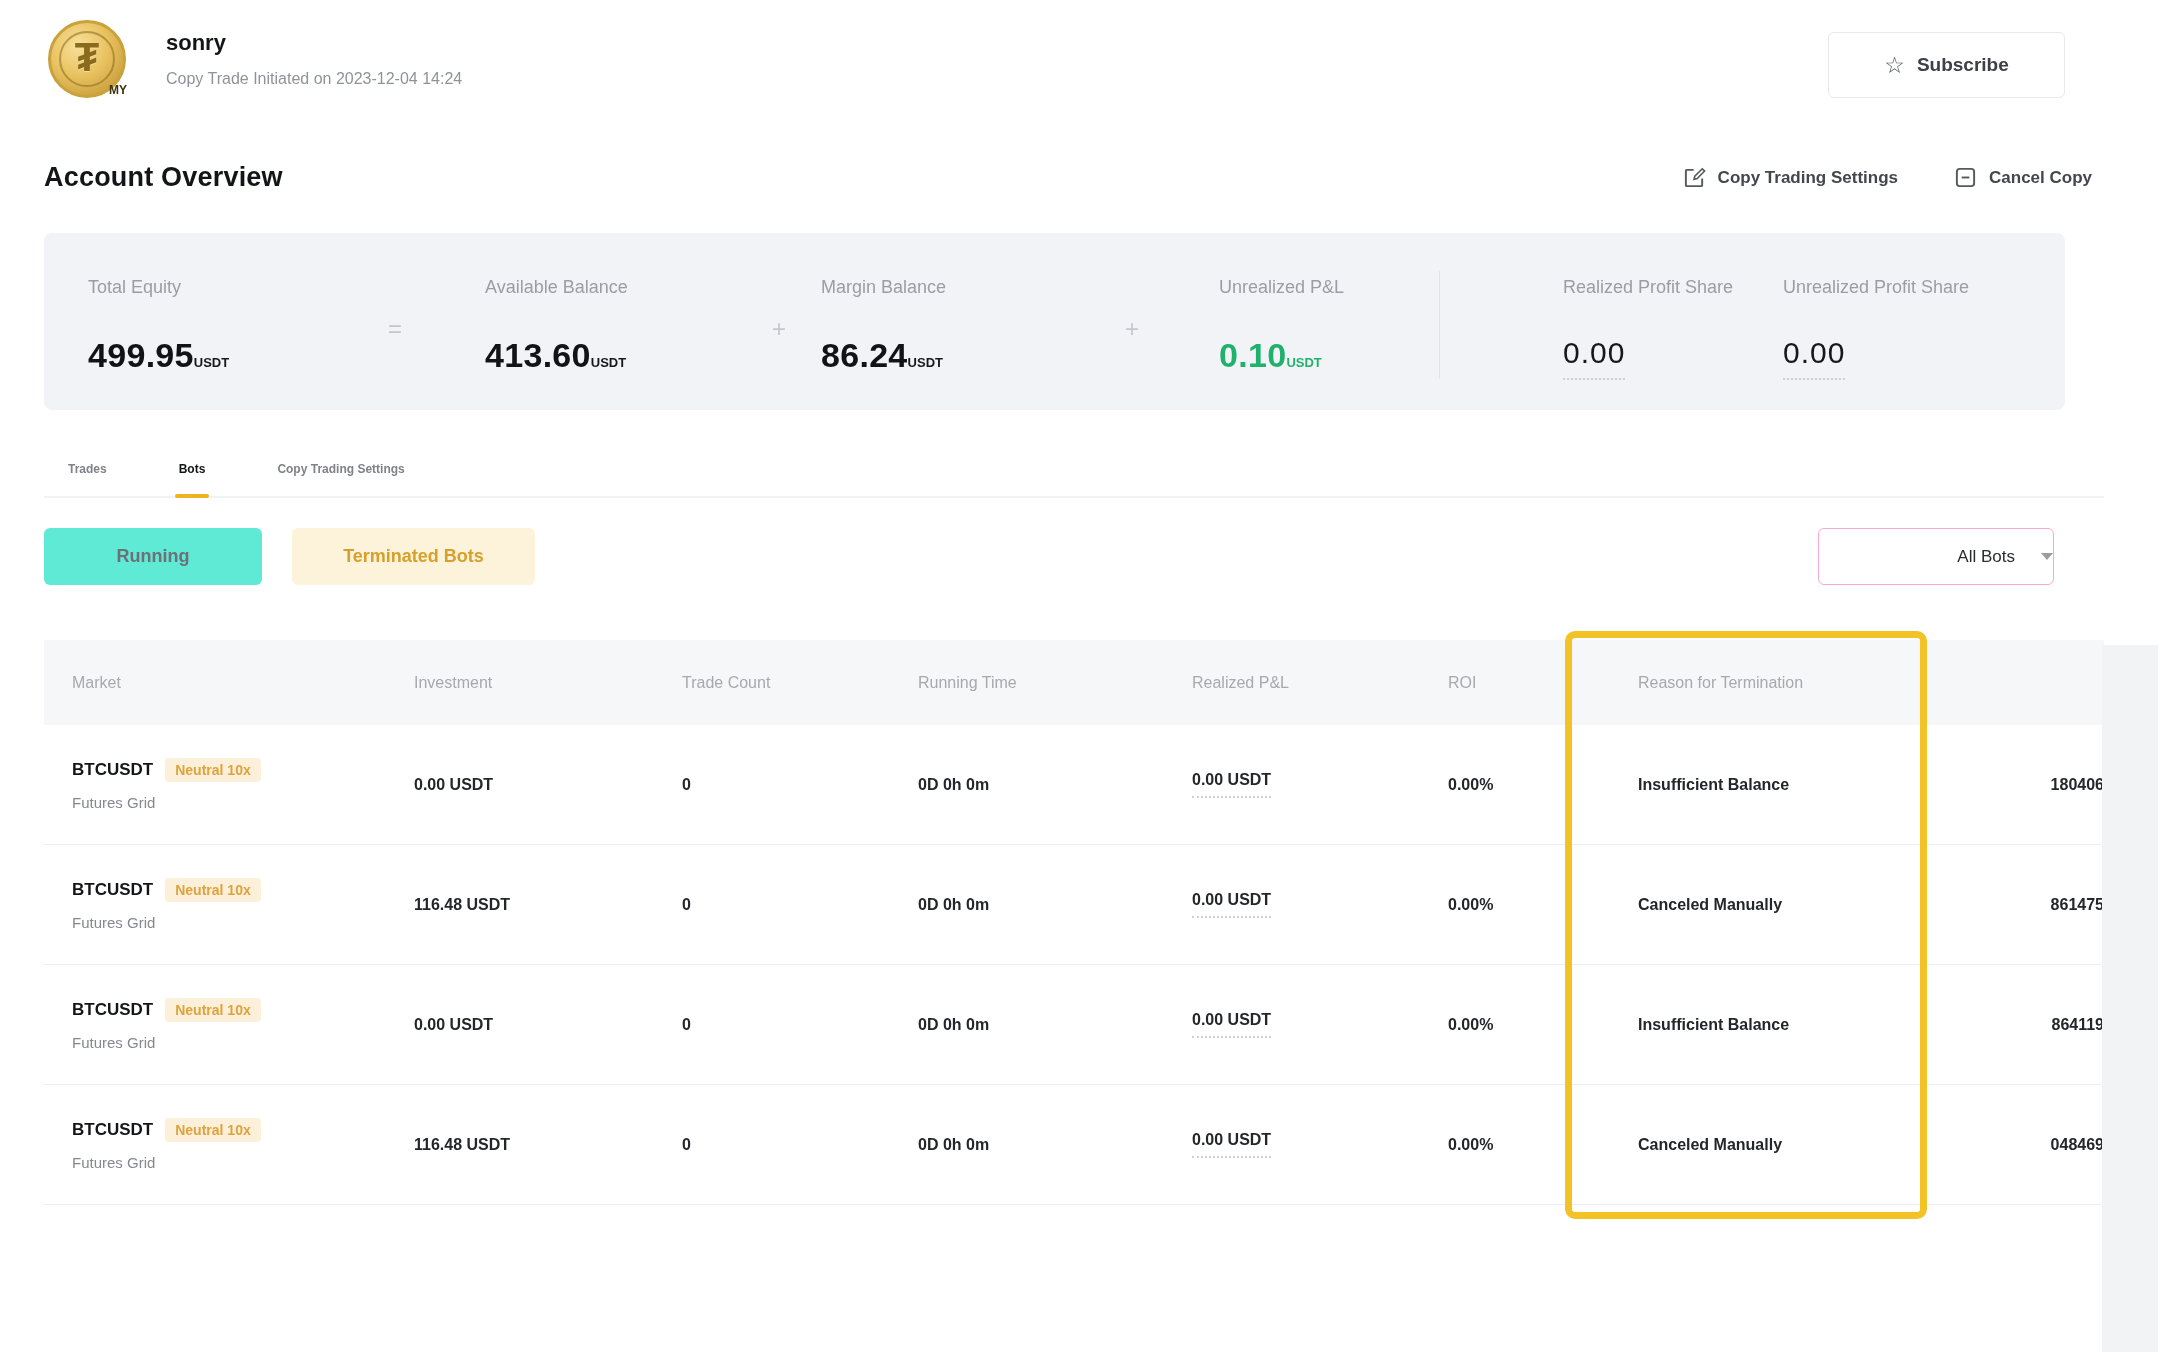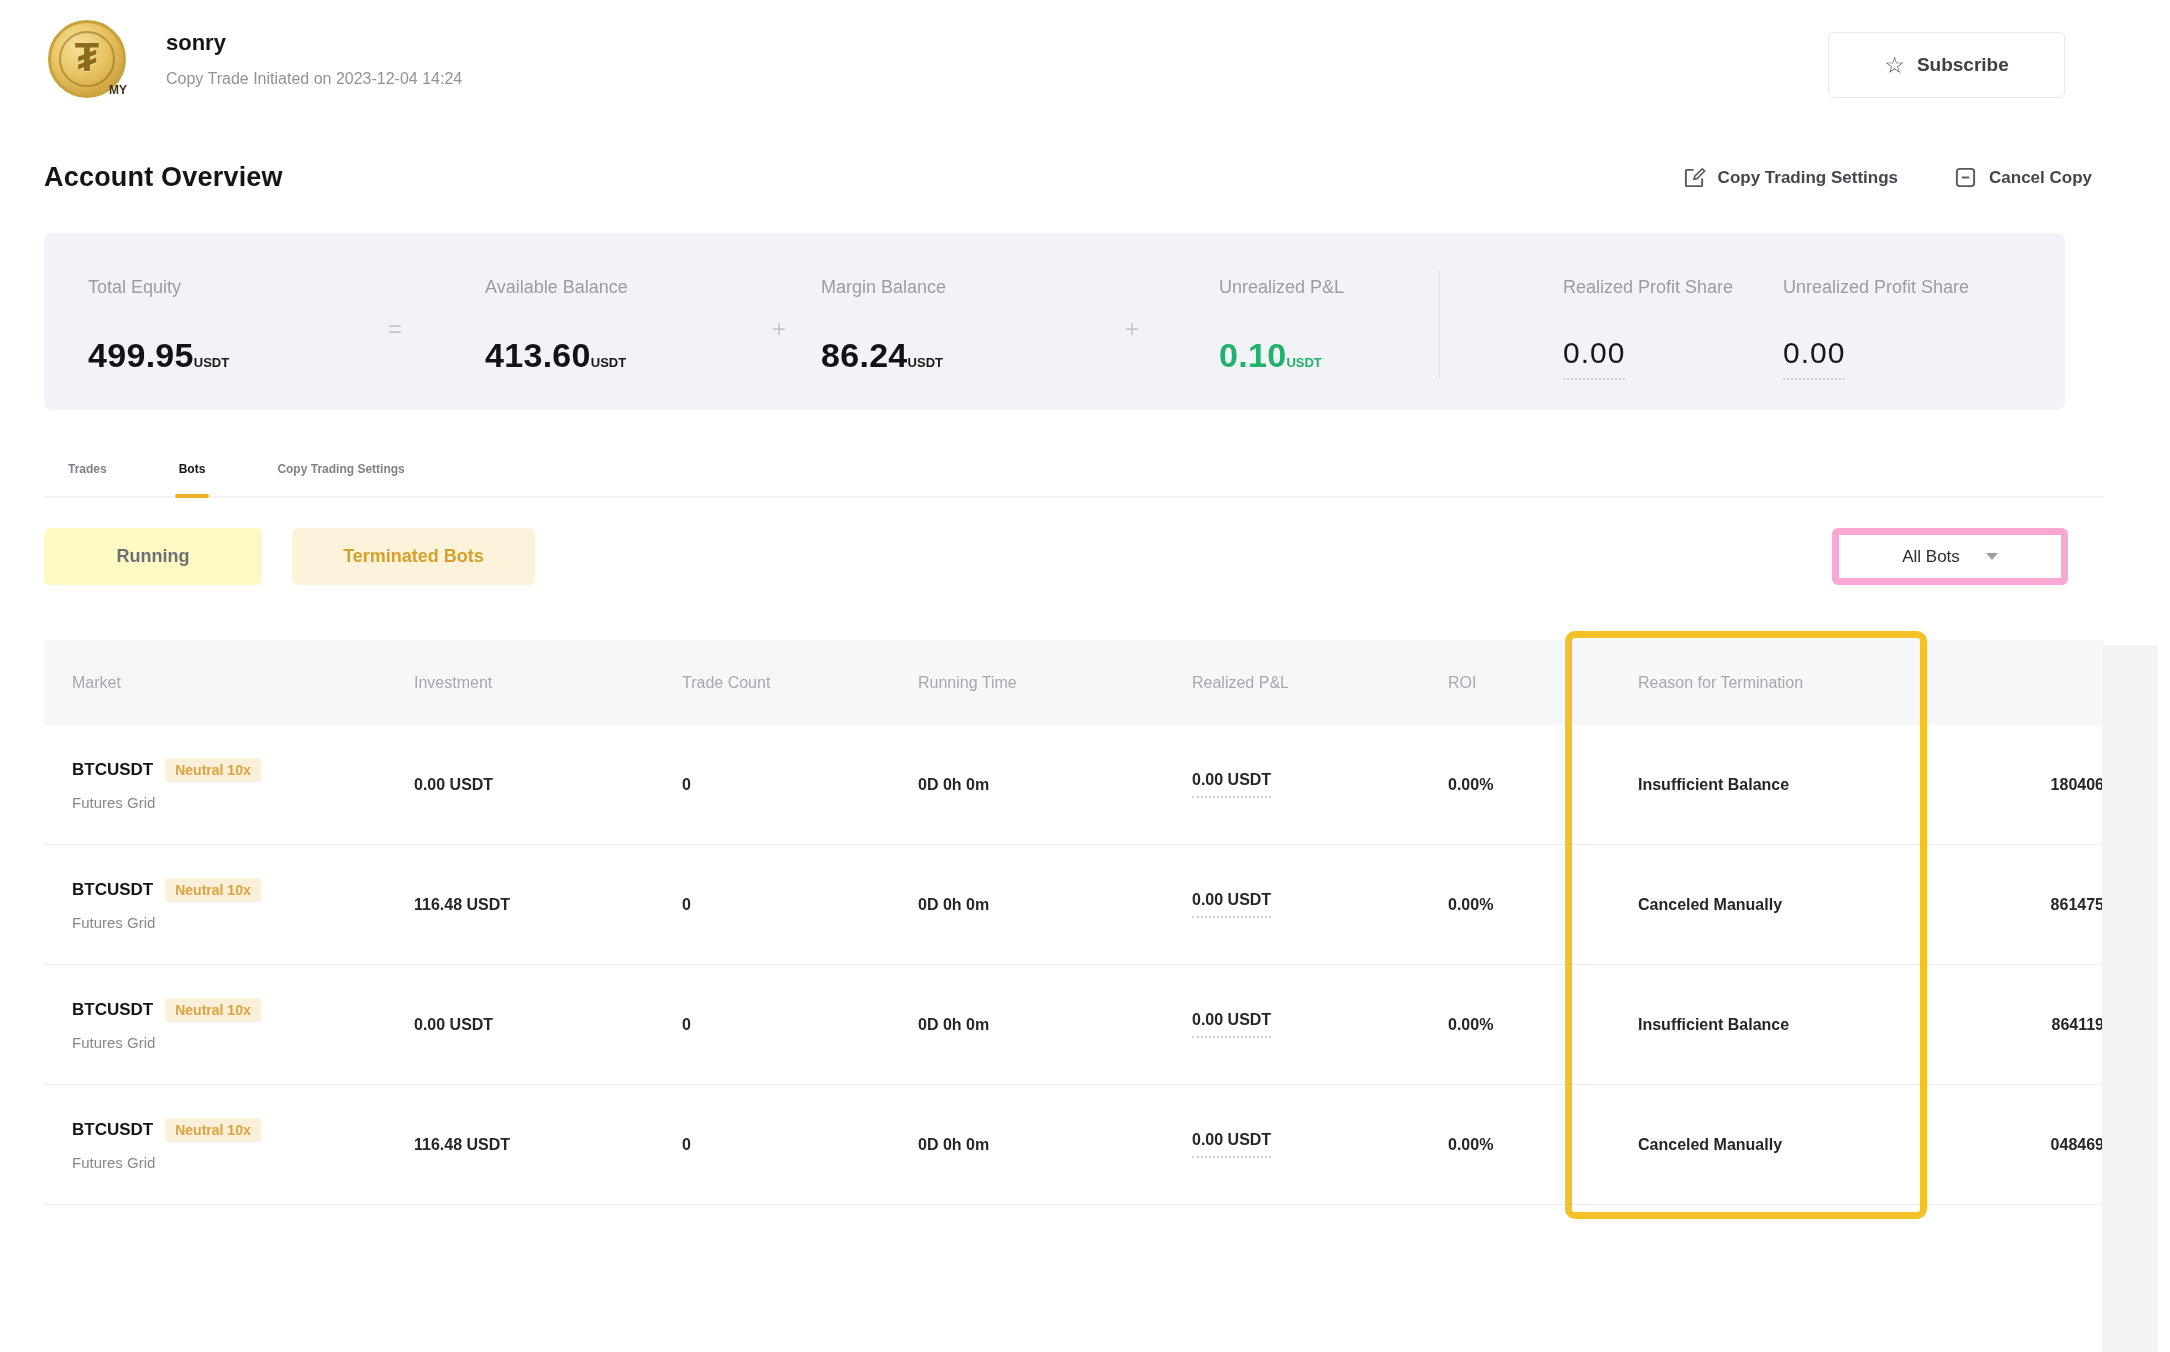--- a/index.html
+++ b/index.html
@@ -78,25 +78,25 @@
     background:#edb422;border-radius:2px;
   }
   
   .filters{margin-top:30px;display:flex;align-items:center;justify-content:space-between;}
   .filter-group{display:flex;gap:30px;}
   .pill-btn{
     height:57px;border:none;border-radius:6px;font-family:inherit;
     font-size:18px;font-weight:600;cursor:pointer;
     display:flex;align-items:center;justify-content:center;
   }
-  .pill-running{width:218px;background:#fef9c3;color:#6d7076;}
+  .pill-running{width:218px;background:#5eead4;color:#6d7076;}
   .pill-terminated{width:243px;background:var(--terminated-bg);color:var(--terminated-text);font-weight:700;}
   .select-box{
-    width:236px;height:57px;margin-right:36px;background:#fff;border:7px solid #f9a8d4;border-radius:6px;
-    display:flex;align-items:center;justify-content:center;gap:26px;
+    width:236px;height:57px;margin-right:50px;background:#fff;border:1px solid #f9a8d4;border-radius:6px;
+    display:flex;align-items:center;justify-content:flex-end;gap:26px;
     font-size:17px;font-weight:500;color:#2b2d31;cursor:pointer;font-family:inherit;
   }
   .caret{width:0;height:0;border-left:6px solid transparent;border-right:6px solid transparent;border-top:7px solid #9a9da3;}
   
   .table-wrap{position:relative;margin-top:55px;width:2060px;}
   .t-header,.t-row{
     display:grid;
     grid-template-columns:342px 268px 236px 274px 256px 190px 330px 164px;
     align-items:center;
   }

